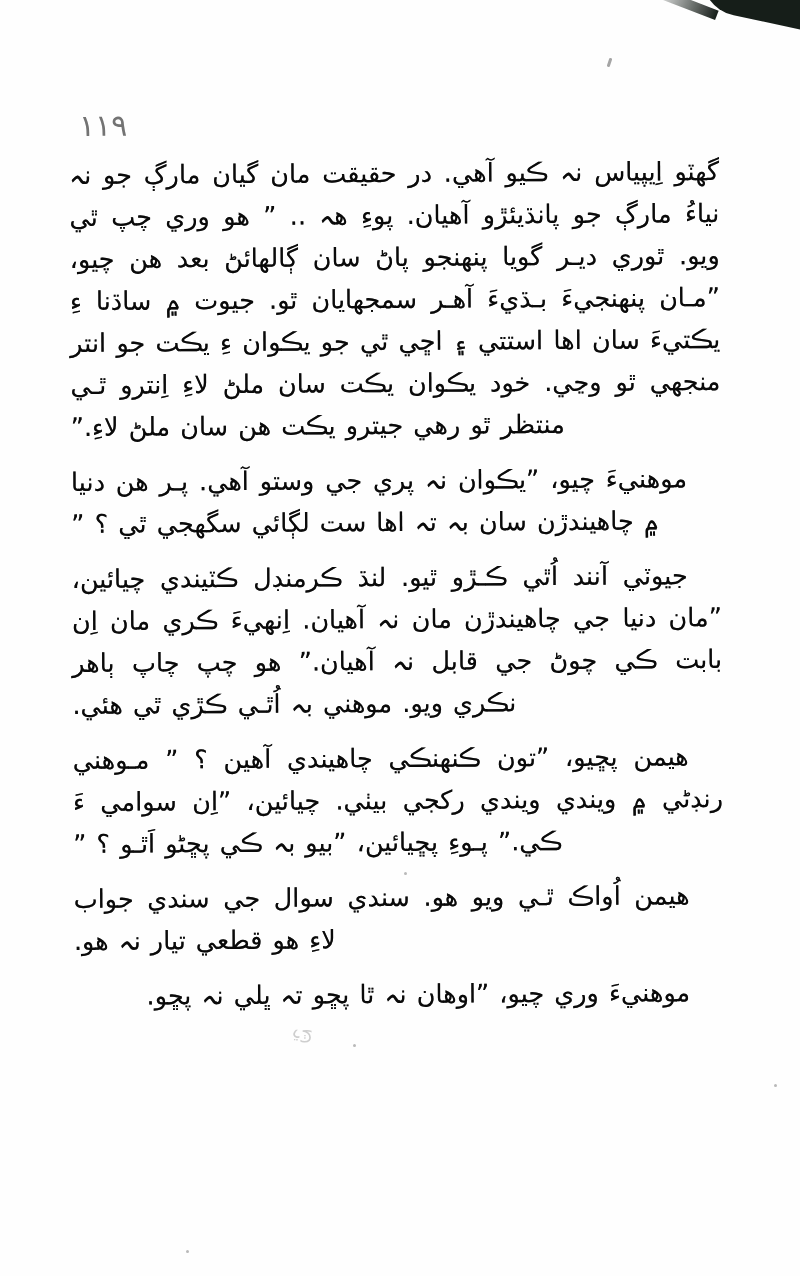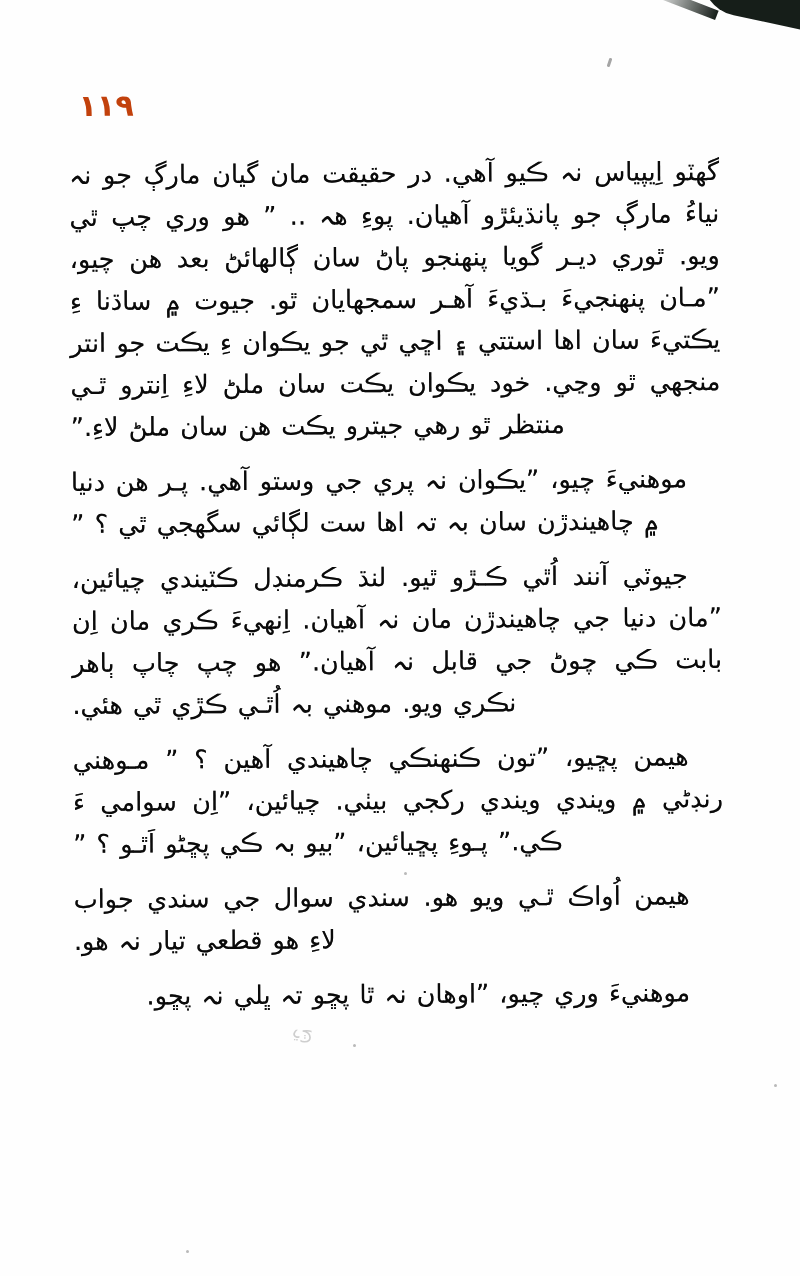--- a/index.html
+++ b/index.html
@@ -70,28 +70,28 @@
     top: 0;
     width: 800px;
     height: 1276px;
     
     transform: rotate(-0.35deg);
     transform-origin: 400px 638px;
   }
 
   .folio {
     position: absolute;
-    top: 86px;
+    top: 106px;
     left: 82px;
     font-size: 30px;
     letter-spacing: 1px;
-    color: #c2410c;
+    color: #737373;
     direction: rtl;
     font-family: "DejaVu Sans", sans-serif;
-    font-weight: 700;
+    font-weight: 400;
   }
 
   .body-text {
     position: absolute;
     top: 152px;
     right: 78px;
     left: 72px;
     direction: rtl;
     text-align: justify;
     text-align-last: right;

